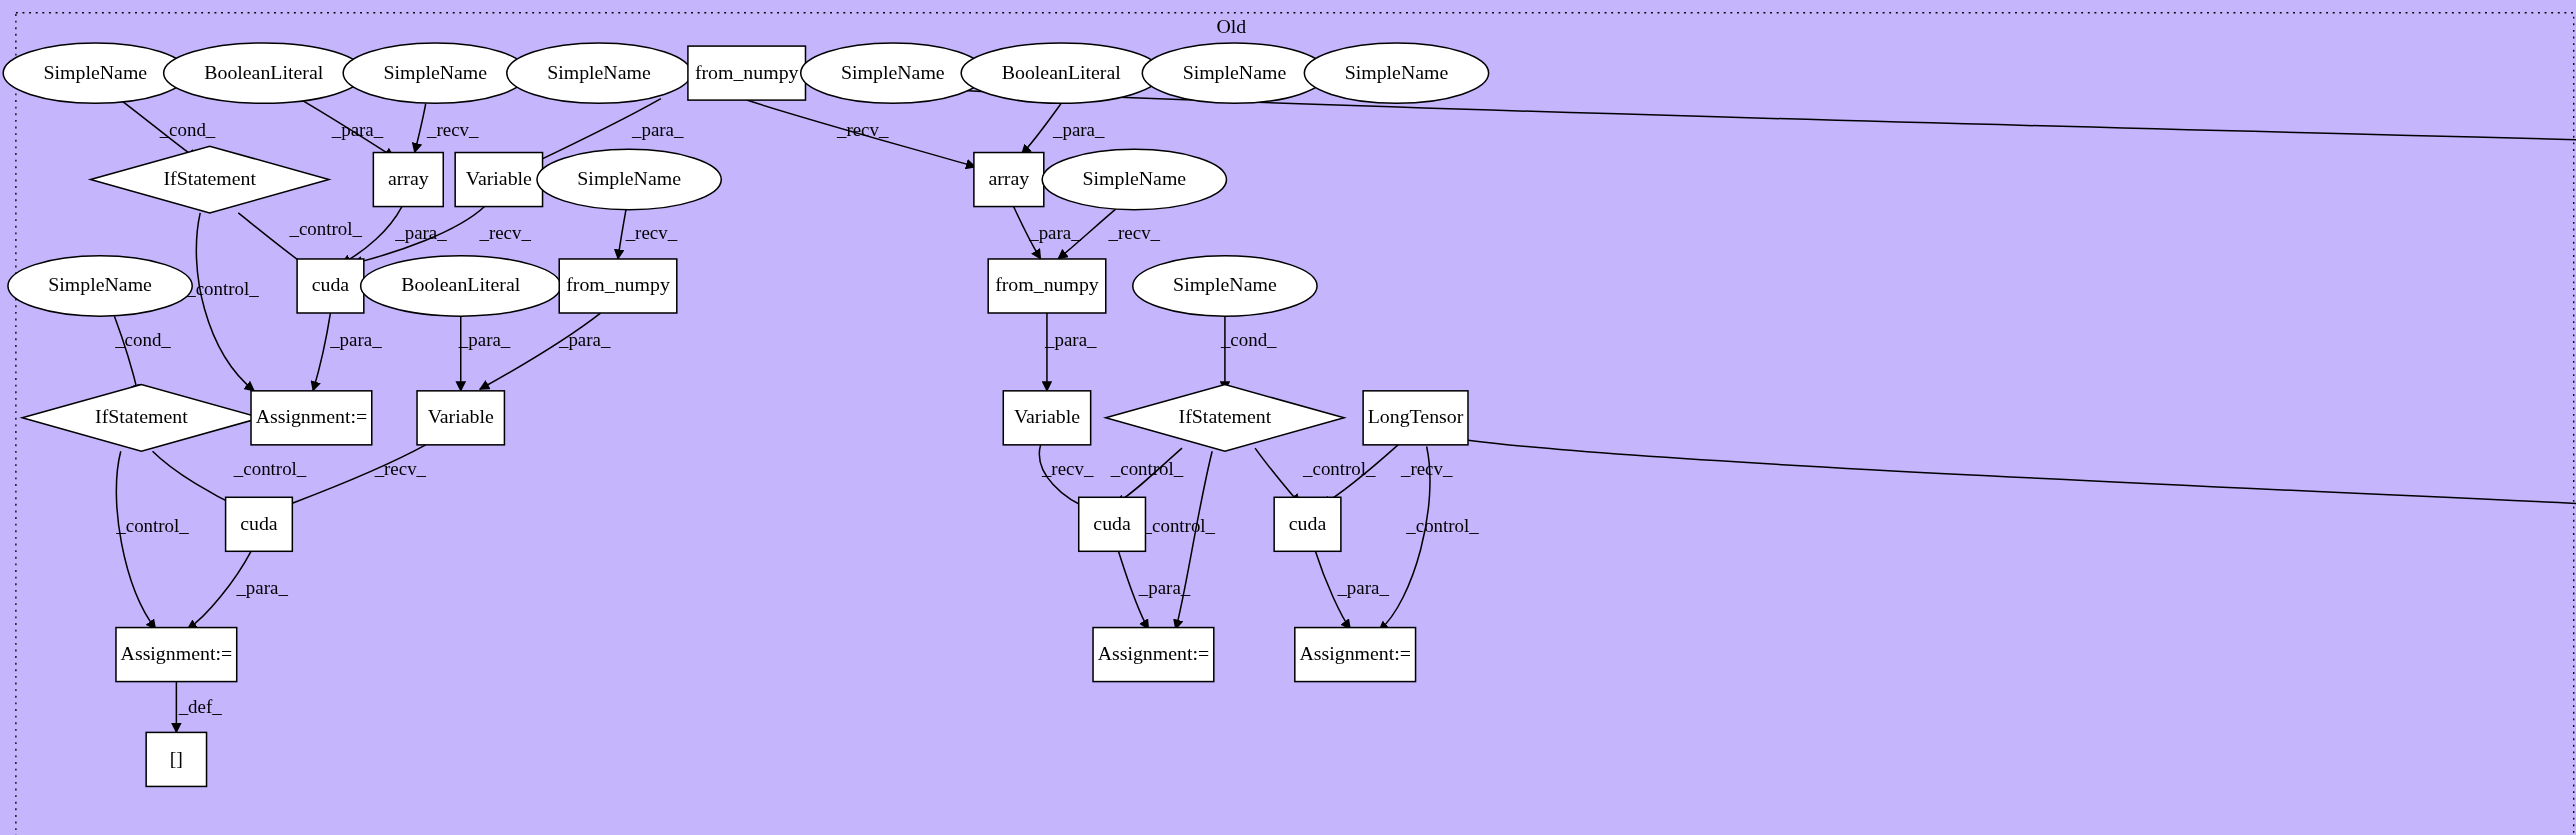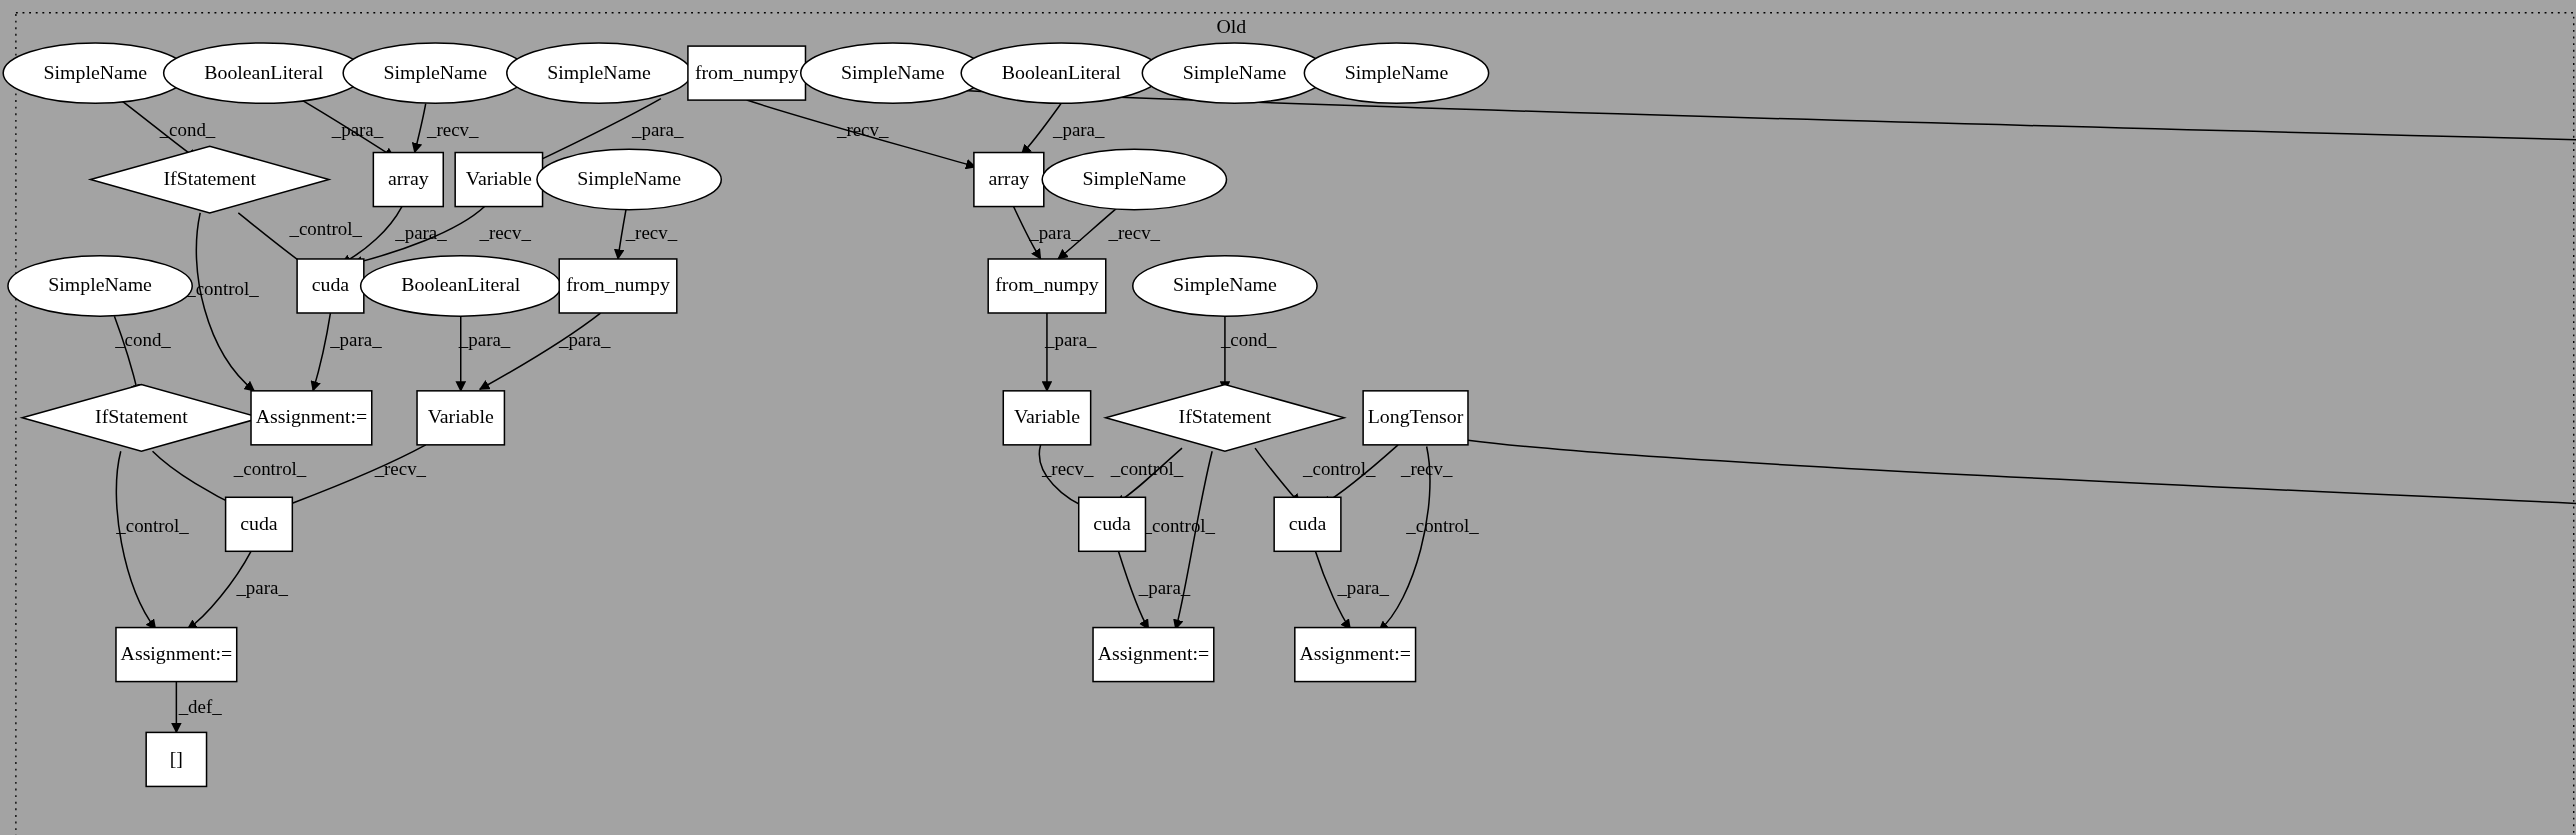--- a/index.html
+++ b/index.html
@@ -1,17 +1,17 @@
 <!DOCTYPE html>
 <html style="font-size:15px"><head>
 <meta charset="utf-8">
 <style>
   html,body{margin:0;padding:0;background:#ffffff;}
   body{font-family:"Liberation Serif", serif;}
-  #stage{position:relative;width:2576px;height:836px;background:#a3a3a3;overflow:hidden;}
+  #stage{position:relative;width:2576px;height:836px;background:#c4b5fd;overflow:hidden;}
   svg{display:block;}
   .nd-text{font-family:"Liberation Serif", serif;font-size:21px;fill:#000;text-anchor:middle;dominant-baseline:middle;}
   .ed-text{font-family:"Liberation Serif", serif;font-size:20px;fill:#000;text-anchor:middle;dominant-baseline:middle;}
   .cl-text{font-family:"Liberation Serif", serif;font-size:21px;fill:#000;text-anchor:middle;dominant-baseline:middle;}
   .shape{fill:#ffffff;stroke:#000000;stroke-width:1.6;}
   .edge{fill:none;stroke:#000000;stroke-width:1.6;}
   .cluster{fill:none;stroke:#000000;stroke-width:1.4;stroke-dasharray:2 5;}
 </style>
 </head>
 <body>

